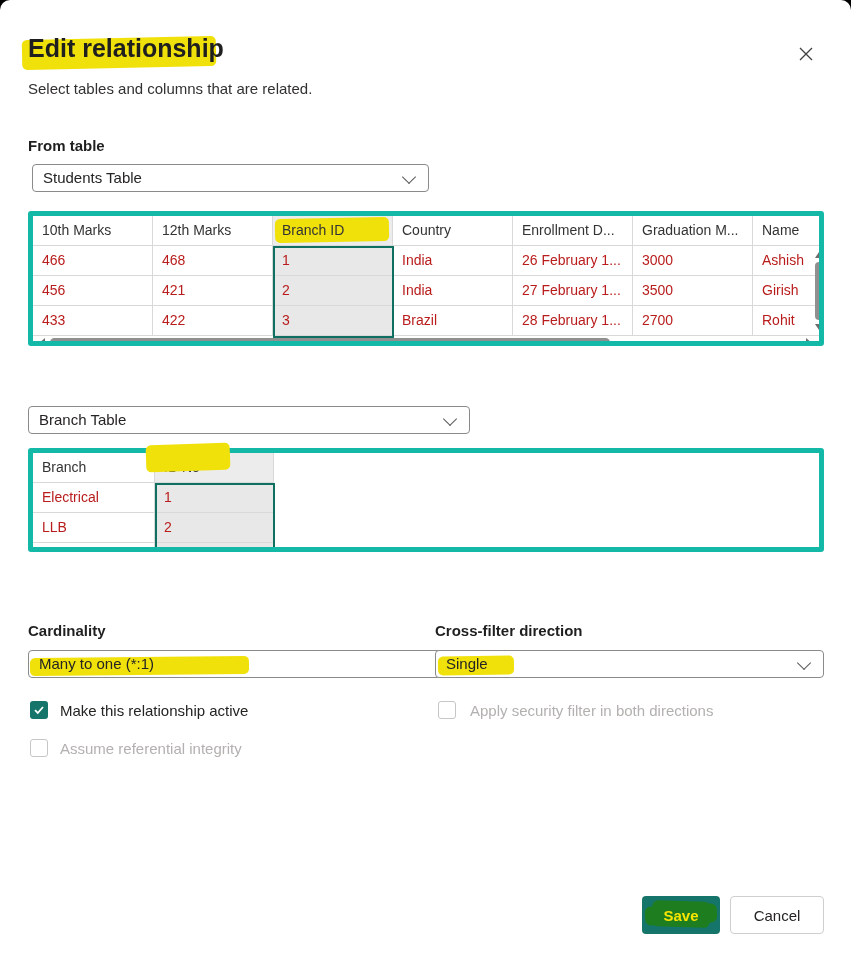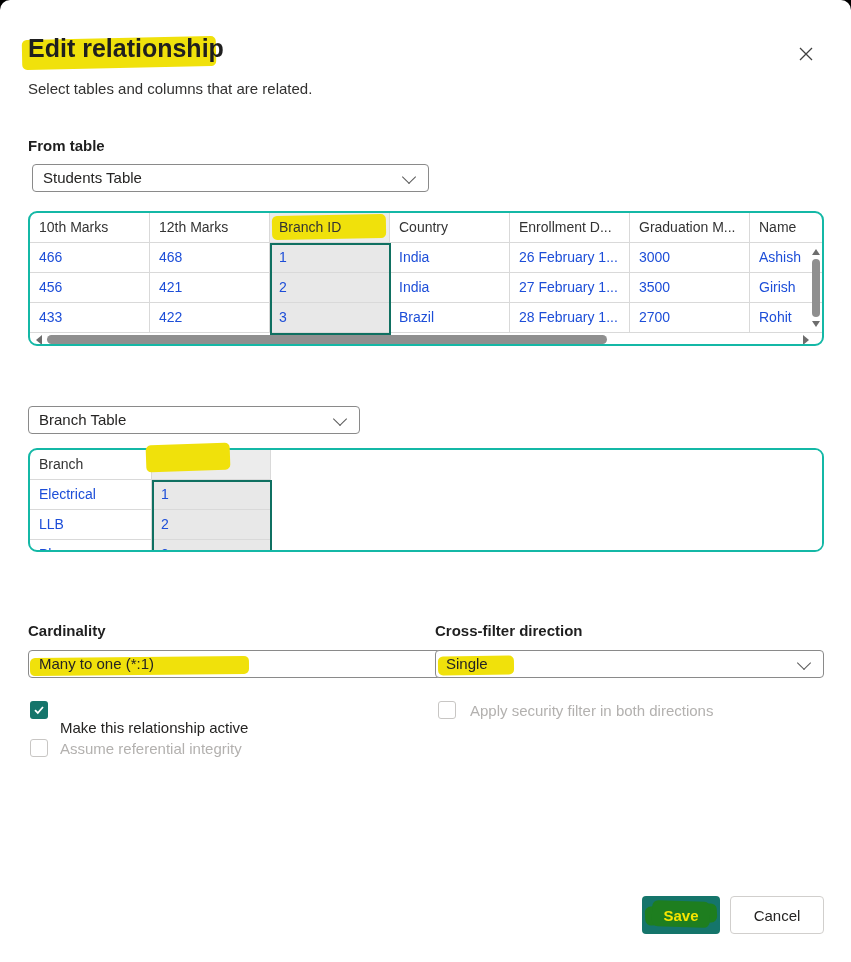--- a/index.html
+++ b/index.html
@@ -16,27 +16,27 @@
 
   .dd{background:#fff;border:1px solid #8a8a8a;border-radius:4px;height:28px;box-sizing:border-box;z-index:2;}
   .dd .val{position:absolute;left:10px;top:0;line-height:26px;font-size:15px;color:#252423;z-index:3;white-space:nowrap;}
   .chev{position:absolute;right:14px;top:7px;width:9px;height:9px;border-right:1.6px solid #5a5a5a;border-bottom:1.6px solid #5a5a5a;transform:rotate(45deg);z-index:3;}
 
   
   .hl{position:absolute;background:#f0e10b;border-radius:5px;z-index:1;}
   .hl.in{z-index:2;}
 
   
-  .tbl{background:#fff;border:2px solid #14b8a6;border-radius:9px;box-sizing:border-box;overflow:hidden;z-index:2;}
+  .tbl{background:#fff;border:5px solid #14b8a6;border-radius:3px;box-sizing:border-box;overflow:hidden;z-index:2;}
   .grid{display:grid;grid-auto-rows:30px;}
   #t1 .grid{grid-template-columns:120px 120px 120px 120px 120px 120px 1fr;}
   #t2 .grid{grid-template-columns:122px 119px 1fr;}
   .th,.td{box-sizing:border-box;padding:0 0 0 9px;line-height:29px;font-size:14px;white-space:nowrap;overflow:hidden;border-right:1px solid #d9d9d9;border-bottom:1px solid #d9d9d9;}
   .th{color:#333;}
-  .td{color:#1d4ed8;}
+  .td{color:#b91c1c;}
   .last{border-right:none;}
   .selh{background:#ececec;}
   .selc{background:#e8e8e8;}
   .blank{border:none;background:#fff;}
   .th .cell-text{position:relative;z-index:4;}
   .sel-box{position:absolute;border:2px solid #0f7061;box-sizing:border-box;pointer-events:none;z-index:5;}
 
   
   .sb-thumb-h{position:absolute;height:9px;background:#8f8f8f;border-radius:5px;z-index:6;}
   .sb-thumb-v{position:absolute;width:8px;background:#8f8f8f;border-radius:4px;z-index:6;}
@@ -44,21 +44,21 @@
   .tri-left{border-top:5px solid transparent;border-bottom:5px solid transparent;border-right:6px solid #6d6d6d;}
   .tri-right{border-top:5px solid transparent;border-bottom:5px solid transparent;border-left:6px solid #6d6d6d;}
   .tri-up{border-left:4px solid transparent;border-right:4px solid transparent;border-bottom:6px solid #6d6d6d;}
   .tri-down{border-left:4px solid transparent;border-right:4px solid transparent;border-top:6px solid #6d6d6d;}
 
   
   .cb{width:18px;height:18px;border-radius:3px;box-sizing:border-box;z-index:2;}
   .cb.on{background:#15756b;display:flex;align-items:center;justify-content:center;}
   .cb.off{background:#fff;border:1px solid #c8c6c4;}
   .cb-label{font-size:15px;z-index:2;}
-  .cb-label.en{color:#252423;margin-top:17px;}
+  .cb-label.en{color:#252423;}
   .cb-label.dis{color:#b3b1af;}
 
   
   .btn{border-radius:4px;box-sizing:border-box;display:flex;align-items:center;justify-content:center;font-size:15px;cursor:pointer;z-index:2;overflow:hidden;}
   .btn-save{background:#15756b;color:#f7e500;font-weight:bold;}
   .btn-save .lbl{position:relative;z-index:3;}
   .scribble{position:absolute;background:#1e7e1f;border-radius:6px;z-index:1;}
   .btn-cancel{background:#fff;border:1px solid #d1cfcd;color:#252423;}
 </style>
 </head>
@@ -123,21 +123,21 @@
     <div class="tri tri-left" style="left:6px;top:122px;"></div>
     <div class="sb-thumb-h" style="left:17px;top:122px;width:560px;"></div>
     <div class="tri tri-right" style="left:773px;top:122px;"></div>
 
     <div class="tri tri-up" style="left:782px;top:36px;"></div>
     <div class="sb-thumb-v" style="left:782px;top:46px;height:58px;"></div>
     <div class="tri tri-down" style="left:782px;top:108px;"></div>
   </div>
 
   <div class="abs sec-label" style="left:28px;top:379px;margin-top:39px;">To table</div>
-  <div class="abs dd" style="left:28px;top:406px;width:332px;">
+  <div class="abs dd" style="left:28px;top:406px;width:442px;">
     <span class="val">Branch Table</span>
     <span class="chev"></span>
   </div>
 
   <div class="hl" style="left:146px;top:444px;width:84px;height:27px;transform:rotate(-2deg);z-index:3;"></div>
   <div class="abs tbl" id="t2" style="left:28px;top:448px;width:796px;height:104px;">
     <div class="grid">
       <div class="th"><span class="cell-text">Branch</span></div>
       <div class="th selh"><span class="cell-text">ID No</span></div>
       <div class="th blank"></div>

